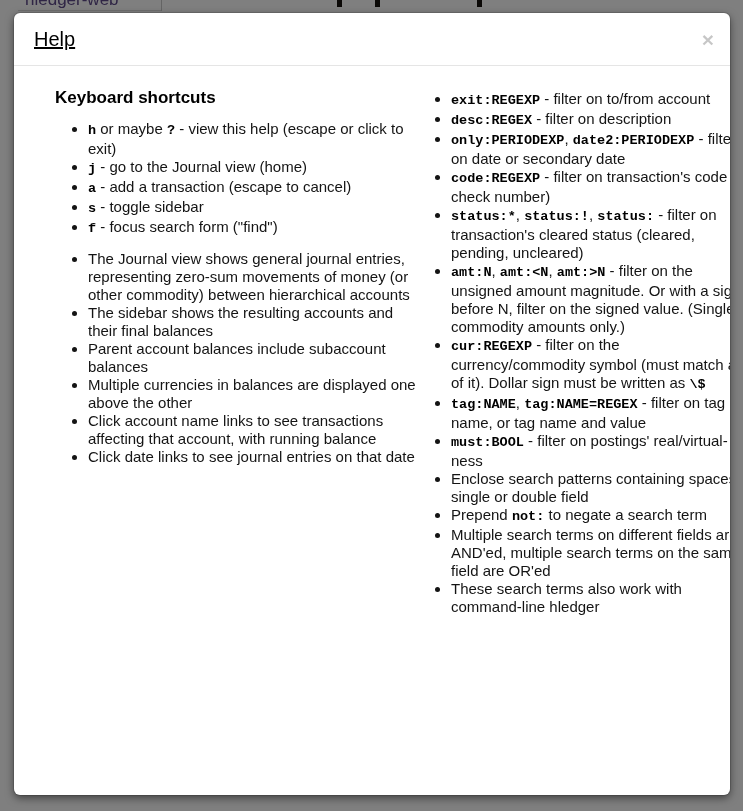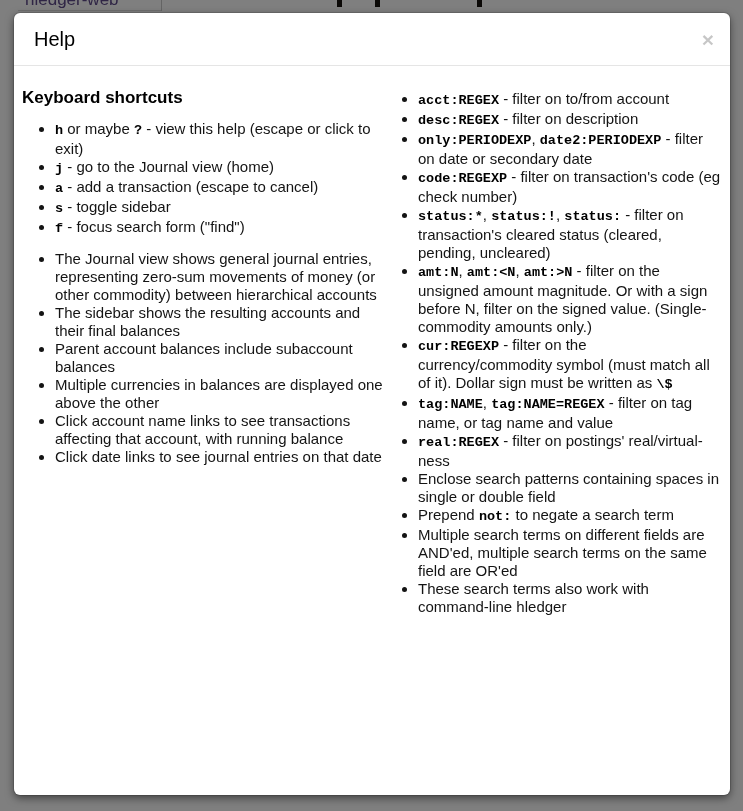--- a/index.html
+++ b/index.html
@@ -24,28 +24,28 @@
   
   .backdrop{position:absolute;inset:0;background:rgba(0,0,0,0.5);}
   
   .modal{
     position:absolute;left:14px;top:13px;width:716px;height:782px;
     background:#fff;border-radius:6px;box-sizing:border-box;
     box-shadow:0 3px 9px rgba(0,0,0,0.5), 0 0 0 1px rgba(0,0,0,0.12);
     overflow:hidden;
   }
   .modal-header{position:relative;padding:15px 20px 14px;border-bottom:1px solid #e5e5e5;}
-  .modal-title{margin:0;font-size:20px;line-height:23px;font-weight:500;color:#000;}
+  .modal-title{margin:0;font-size:20px;line-height:23px;font-weight:500;color:#000;text-decoration:underline;}
   .close-btn{
     position:absolute;right:16px;top:16px;
     background:none;border:0;padding:0;cursor:pointer;
     font-family:"Liberation Sans",sans-serif;
     font-size:21px;line-height:1;font-weight:700;color:#000;opacity:0.22;
   }
-  .modal-body{padding:12px 8px;display:flex;}
+  .modal-body{padding:12px 8px;display:flex;margin-left:33px;}
   .col{box-sizing:border-box;}
   .col-left{width:363px;flex:0 0 363px;}
   .col-right{width:337px;flex:0 0 337px;}
   .section-heading{font-size:17px;font-weight:700;color:#000;margin:10px 0 10px;}
   .help-list{
     margin:12px 0 10px;padding-left:33px;
     font-size:15px;line-height:18px;color:#141414;
   }
   .help-list li{margin:0;}
   code{
@@ -87,29 +87,29 @@
           <li>The Journal view shows general journal entries, representing zero-sum movements of money (or other commodity) between hierarchical accounts</li>
           <li>The sidebar shows the resulting accounts and their final balances</li>
           <li>Parent account balances include subaccount balances</li>
           <li>Multiple currencies in balances are displayed one above the other</li>
           <li>Click account name links to see transactions affecting that account, with running balance</li>
           <li>Click date links to see journal entries on that date</li>
         </ul>
     </div>
     <div class="col col-right">
       <ul class="help-list">
-          <li><code>acct:REGEX</code> - filter on to/from account</li>
+          <li><code>exit:REGEXP</code> - filter on to/from account</li>
           <li><code>desc:REGEX</code> - filter on description</li>
           <li><code>only:PERIODEXP</code>, <code>date2:PERIODEXP</code> - filter on date or secondary date</li>
           <li><code>code:REGEXP</code> - filter on transaction's code (eg check number)</li>
           <li><code>status:*</code>, <code>status:!</code>, <code>status:</code> - filter on transaction's cleared status (cleared, pending, uncleared)</li>
           <li><code>amt:N</code>, <code>amt:&lt;N</code>, <code>amt:&gt;N</code> - filter on the unsigned amount magnitude. Or with a sign before N, filter on the signed value. (Single-commodity amounts only.)</li>
           <li><code>cur:REGEXP</code> - filter on the currency/commodity symbol (must match all of it). Dollar sign must be written as <code>\$</code></li>
           <li><code>tag:NAME</code>, <code>tag:NAME=REGEX</code> - filter on tag name, or tag name and value</li>
-          <li><code>real:REGEX</code> - filter on postings' real/virtual-ness</li>
+          <li><code>must:BOOL</code> - filter on postings' real/virtual-ness</li>
           <li>Enclose search patterns containing spaces in single or double field</li>
           <li>Prepend <code>not:</code> to negate a search term</li>
           <li>Multiple search terms on different fields are AND'ed, multiple search terms on the same field are OR'ed</li>
           <li>These search terms also work with command-line hledger</li>
         </ul>
     </div>
   </div>
 </div>
 
 </body></html>

